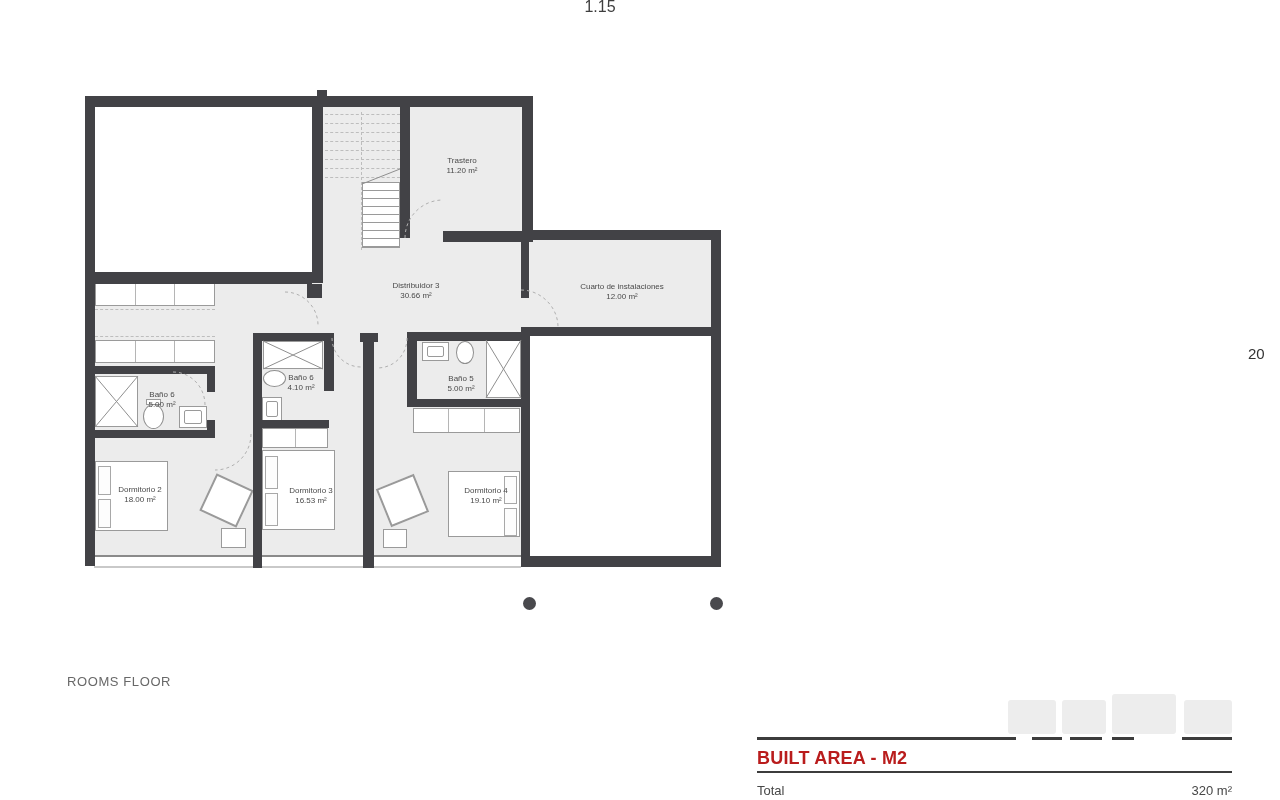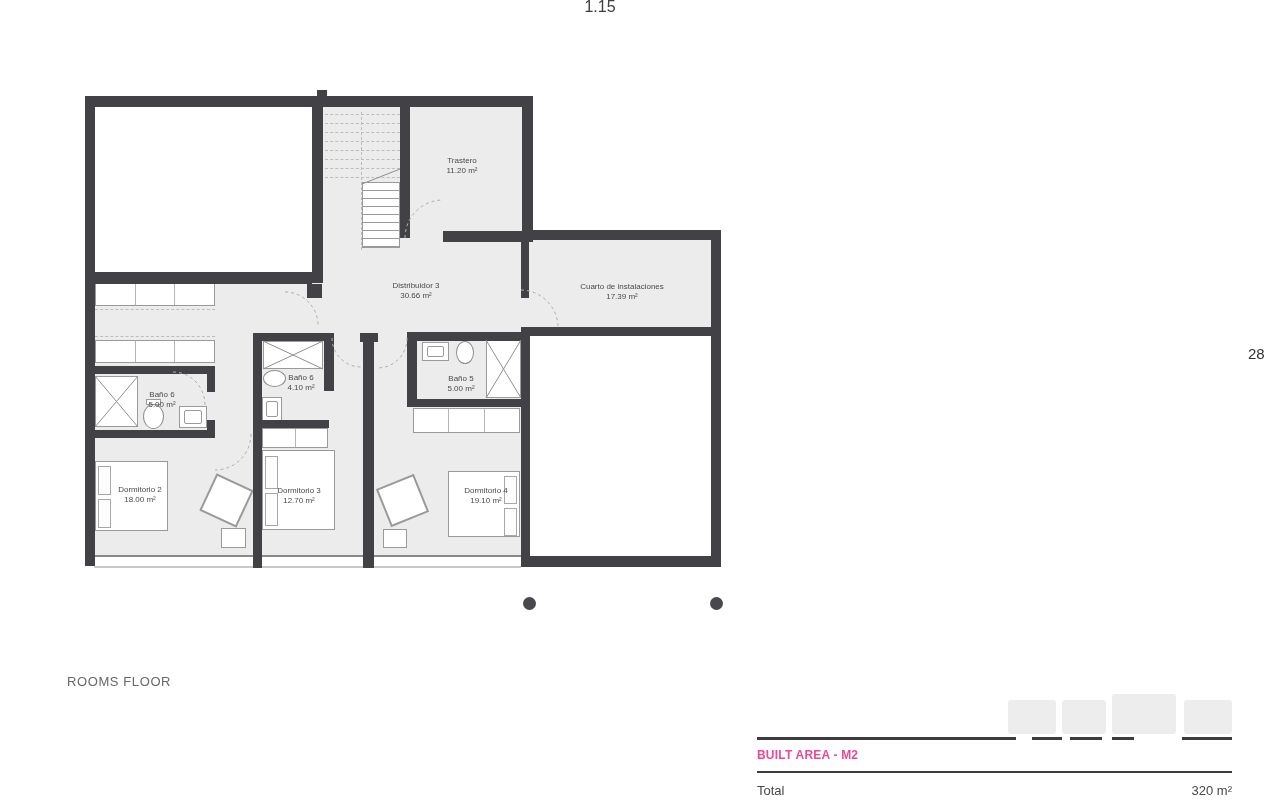--- a/index.html
+++ b/index.html
@@ -25,21 +25,21 @@
   .treads{position:absolute;background:#fff repeating-linear-gradient(to bottom,transparent 0 7px,#9a9a9a 7px 8px);border:1px solid #9a9a9a;box-sizing:border-box;}
   .dot{position:absolute;width:13px;height:13px;border-radius:50%;background:#49494d;}
   
   .rlabel{position:absolute;font-size:8px;line-height:1.3;color:#4a4a4a;text-align:center;}
   .rlabel span{display:block;white-space:nowrap;}
   .sheet-num{position:absolute;left:540px;top:-2px;width:120px;text-align:center;font-size:16px;color:#3e3e3e;}
   .page-num{position:absolute;left:1248px;top:345px;width:30px;text-align:left;font-size:15px;color:#333;}
   .floor-name{position:absolute;left:67px;top:674px;font-size:13px;letter-spacing:0.6px;color:#686868;}
   
   .rule{position:absolute;background:#3c3c3c;}
-  .ba-title{position:absolute;left:757px;top:748px;font-size:12px;font-weight:bold;color:#ec4899;letter-spacing:0.2px;}
+  .ba-title{position:absolute;left:757px;top:748px;font-size:18px;font-weight:bold;color:#b91c1c;letter-spacing:0.2px;}
   .ba-label{position:absolute;left:757px;top:783px;font-size:13px;color:#474747;}
   .ba-value{position:absolute;left:1100px;top:783px;width:132px;text-align:right;font-size:13px;color:#474747;}
   .wm{position:absolute;background:#ededed;border-radius:3px;}
   svg.overlay{position:absolute;left:0;top:0;pointer-events:none;}
 </style>
 </head>
 <body>
 
 <div class="abs" style="left:0;top:0;width:1280px;height:800px;">
 
@@ -167,53 +167,53 @@
   <div class="rlabel" style="left:412px;top:156px;width:100px;">
     <span>Trastero</span>
       <span>11.20 m²</span>
   </div>
   <div class="rlabel" style="left:366px;top:281px;width:100px;">
     <span>Distribuidor 3</span>
       <span>30.66 m²</span>
   </div>
   <div class="rlabel" style="left:547px;top:282px;width:150px;">
     <span>Cuarto de instalaciones</span>
-      <span>17.39 m²</span>
+      <span>12.00 m²</span>
   </div>
   <div class="rlabel" style="left:132px;top:390px;width:60px;">
     <span>Baño 6</span>
       <span>5.00 m²</span>
   </div>
   <div class="rlabel" style="left:271px;top:373px;width:60px;">
     <span>Baño 6</span>
       <span>4.10 m²</span>
   </div>
   <div class="rlabel" style="left:431px;top:374px;width:60px;">
     <span>Baño 5</span>
       <span>5.00 m²</span>
   </div>
   <div class="rlabel" style="left:95px;top:485px;width:90px;">
     <span>Dormitorio 2</span>
       <span>18.00 m²</span>
   </div>
-  <div class="rlabel" style="left:254px;top:486px;width:90px;">
+  <div class="rlabel" style="left:254px;top:486px;width:90px;padding-left:12px;">
     <span>Dormitorio 3</span>
-      <span>12.70 m²</span>
+      <span>16.53 m²</span>
   </div>
   <div class="rlabel" style="left:441px;top:486px;width:90px;">
     <span>Dormitorio 4</span>
       <span>19.10 m²</span>
   </div>
 
   <div class="dot" style="left:523px;top:597px;"></div>
   <div class="dot" style="left:710px;top:597px;"></div>
 </div>
 
 <div class="sheet-num">1.15</div>
-<div class="page-num">28</div>
+<div class="page-num">20</div>
 <div class="floor-name">ROOMS FLOOR</div>
 
 <div class="wm" style="left:1008px;top:700px;width:48px;height:34px;"></div>
 <div class="wm" style="left:1062px;top:700px;width:44px;height:34px;"></div>
 <div class="wm" style="left:1112px;top:694px;width:64px;height:40px;"></div>
 <div class="wm" style="left:1184px;top:700px;width:48px;height:34px;"></div>
 
 <div>
   <div class="rule" style="left:757px;top:737px;width:259px;height:3px;"></div>
   <div class="rule" style="left:1032px;top:737px;width:30px;height:3px;"></div>

